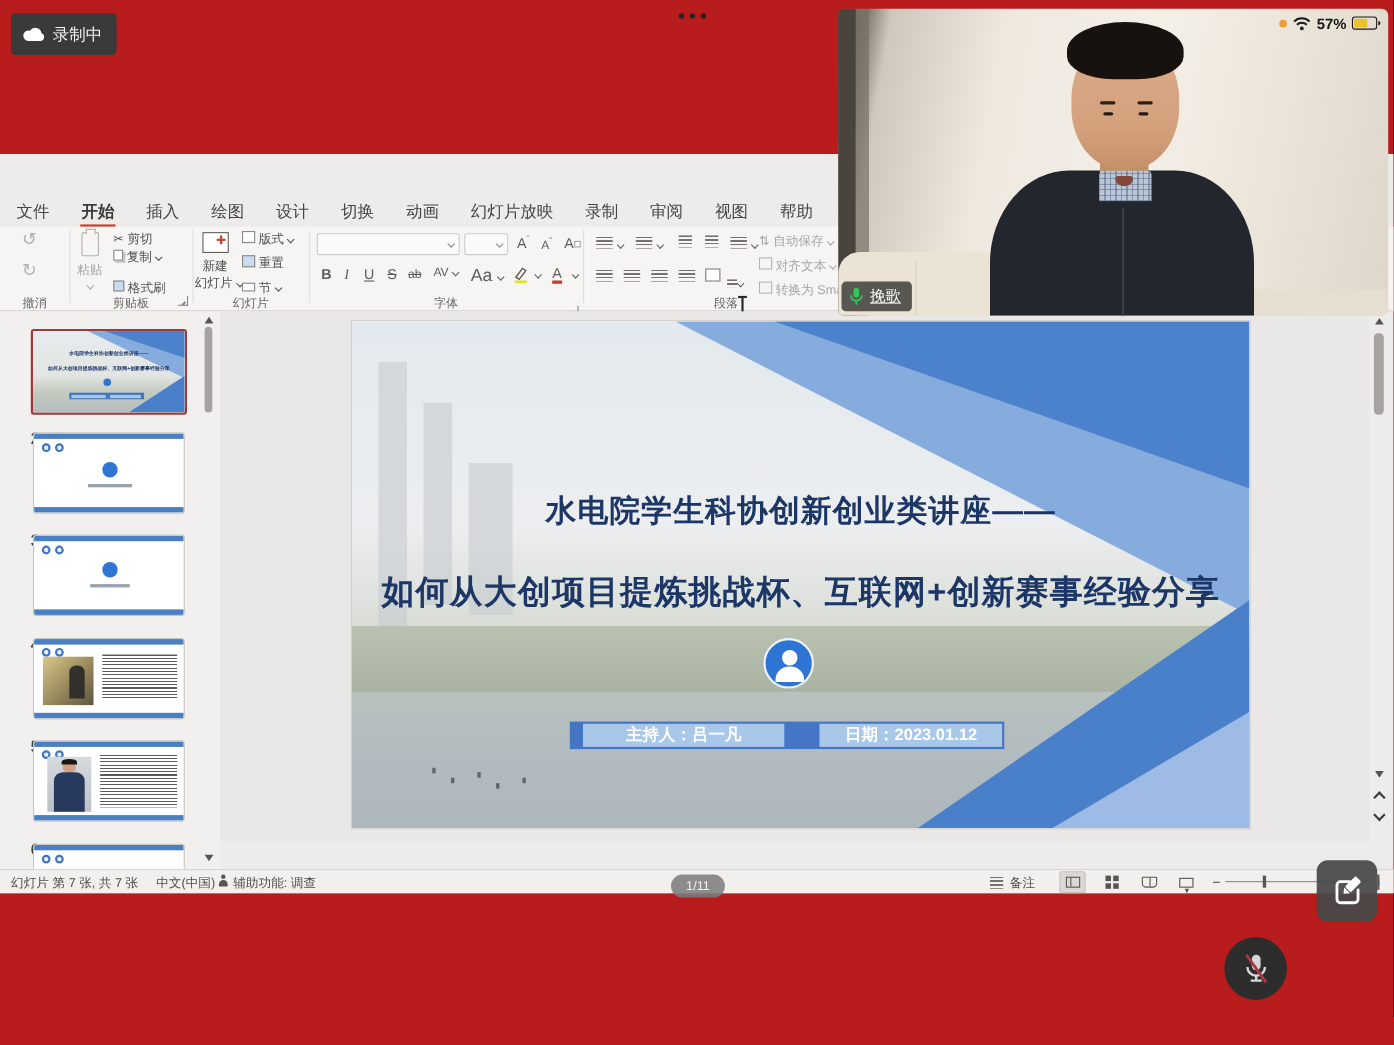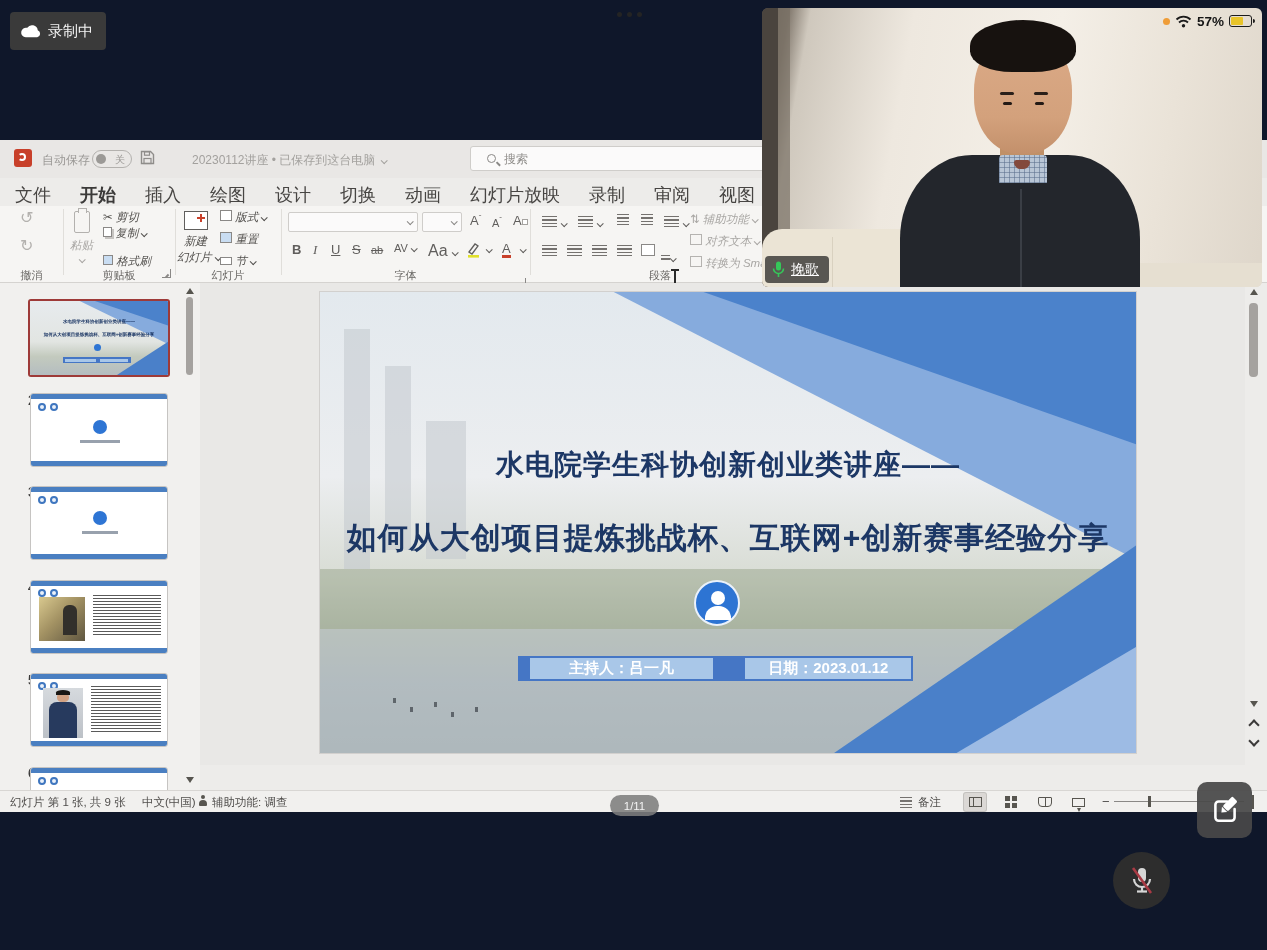--- a/index.html
+++ b/index.html
@@ -1,19 +1,19 @@
 <!DOCTYPE html>
 <html><head>
 <meta charset="utf-8">
 <style>
   * { margin:0; padding:0; box-sizing:border-box; }
   html,body { width:1267px; height:950px; background:#000; overflow:hidden;
     font-family:"Liberation Sans","DejaVu Sans",sans-serif; }
   .a { position:absolute; }
-  #root { position:relative; width:1267px; height:950px; background:#0f172a; }
+  #root { position:relative; width:1267px; height:950px; background:#b91c1c; }
 
   
   .rec-badge { left:10px; top:12px; width:96px; height:38px; background:#3a3a3a; border-radius:4px;
     display:flex; align-items:center; gap:7px; padding-left:10px; z-index:40; }
   .rec-badge span { color:#f2f2f2; font-size:15px; }
   .top-dots { left:617px; top:12px; width:30px; height:6px; z-index:5; display:flex; gap:5px; }
   .top-dots i { width:5px; height:5px; border-radius:50%; background:#242424; }
 
   
   .ppt { left:0; top:140px; width:1267px; height:672px; background:#edecea; z-index:1; }
@@ -33,30 +33,30 @@
   .doc-title .chev { margin-left:6px; }
   .searchbox { left:470px; top:6px; width:300px; height:25px; background:#fbfafa;
     border:1px solid #cfcdca; border-radius:3px; display:flex; align-items:center; padding-left:16px; gap:8px; }
   .searchbox input { border:none; outline:none; background:transparent; font-size:12px; color:#605e5c; width:220px; }
   .searchbox input::placeholder { color:#908e8b; }
   .mag { width:9px; height:9px; border:1.5px solid #8a8886; border-radius:50%; position:relative; flex:0 0 auto; }
   .mag::after { content:""; position:absolute; left:8px; top:8px; width:5px; height:1.5px; background:#8a8886; transform:rotate(45deg); }
 
   
   .tabrow { left:14px; top:40px; height:26px; display:flex; gap:27px; align-items:flex-start; }
-  .tab { font-size:18px; color:#474543; padding:3px 1px 5px; cursor:default; white-space:nowrap; }
+  .tab { font-size:15px; color:#474543; padding:3px 1px 5px; cursor:default; white-space:nowrap; }
   .tab.active { color:#3b3a39; font-weight:bold; border-bottom:3px solid #c8402a; padding-bottom:2px; }
 
   
   .ribbon { left:0; top:66px; width:1267px; height:77px; background:#f6f5f3; border-bottom:1px solid #d5d3d0; }
   .vsep { width:1px; background:#e0deda; top:3px; height:66px; }
   .grp-lbl { font-size:11px; color:#696764; top:62px; text-align:center; white-space:nowrap; }
   .chev { display:inline-block; width:5px; height:5px; border-right:1.2px solid currentColor;
     border-bottom:1.2px solid currentColor; transform:rotate(45deg) translateY(-1px); }
-  .rib-txt { font-size:11.5px; color:#53514e; white-space:nowrap;font-style:italic; }
+  .rib-txt { font-size:11.5px; color:#53514e; white-space:nowrap; }
   .gray { color:#a8a6a3 !important; }
   .ico-sq { display:inline-block; width:12px; height:11px; border:1px solid #8a8886; background:#fff; }
   .ico-sq.f { background:#c9ddf2; }
   .lines { display:inline-block; width:15px; height:11px;
     background:repeating-linear-gradient(to bottom,#75726f 0 1.3px,transparent 1.3px 3.4px); }
   .lines.sm { width:12px; }
   .undo-g { font-size:16px; color:#b3b1ae; }
   .clip-ico { width:16px; height:22px; border:1.5px solid #b3b1ae; border-radius:2px; position:relative; background:#f6f5f3; }
   .clip-ico::before { content:""; position:absolute; left:3px; top:-4px; width:7px; height:4px;
     border:1.5px solid #b3b1ae; border-bottom:none; background:#f6f5f3; }
@@ -199,40 +199,20 @@
   </div>
 
   <div class="a top-dots">
       <i></i>
       <i></i>
       <i></i>
     </div>
 
   <div class="a ppt">
 
-    <div class="a titlebar">
-      <div class="a ppt-logo">
-          <i></i>
-        </div>
-      <span class="a autosave-lbl">自动保存</span>
-      <div class="a as-toggle">
-        <i></i>
-        <b>关</b>
-      </div>
-      <svg class="a save-ico" width="15" height="15" viewBox="0 0 15 15">
-        <path d="M1.5 1.5 h9 l3 3 v9 h-12 z" fill="none" stroke="#8f8d8a" stroke-width="1.4"></path>
-        <rect x="4" y="8.5" width="7" height="5" fill="none" stroke="#8f8d8a" stroke-width="1.2"></rect>
-        <rect x="4.5" y="1.8" width="5" height="3.4" fill="none" stroke="#8f8d8a" stroke-width="1.2"></rect>
-      </svg>
-      <span class="a doc-title"><span>20230112讲座 • 已保存到这台电脑</span><i class="chev"></i></span>
-      <div class="a searchbox">
-        <i class="mag"></i>
-        <input placeholder="搜索" style="">
-      </div>
-    </div>
 
     <div class="a tabrow">
       <span class="tab">文件</span>
       <span class="tab active">开始</span>
       <span class="tab">插入</span>
       <span class="tab">绘图</span>
       <span class="tab">设计</span>
       <span class="tab">切换</span>
       <span class="tab">动画</span>
       <span class="tab">幻灯片放映</span>
@@ -304,21 +284,21 @@
       <span class="a lines sm" style="left:617px;top:8px"></span>
       <span class="a lines sm" style="left:641px;top:8px"></span>
       <span class="a" style="left:664px;top:7px"><span class="lines"></span> <i class="chev" style="color:#605e5c"></i></span>
       <span class="a lines" style="left:542px;top:39px"></span>
       <span class="a lines" style="left:567px;top:39px"></span>
       <span class="a lines" style="left:592px;top:39px"></span>
       <span class="a lines" style="left:617px;top:39px"></span>
       <span class="a ico-sq" style="left:641px;top:38px;width:14px;height:12px;background:linear-gradient(#fff,#fff),repeating-linear-gradient(90deg,#75726f 0 1px,transparent 1px 4px)"></span>
       <span class="a" style="left:661px;top:42px"><span class="lines sm" style="width:9px;height:7px"></span><i class="chev" style="color:#605e5c"></i></span>
       <div class="a ibeam" style="left:674px;top:46px"></div>
-      <span class="a rib-txt gray" style="left:690px;top:6px">⇅ <span>辅助功能</span> <i class="chev"></i></span>
+      <span class="a rib-txt gray" style="left:690px;top:6px">⇅ <span>自动保存</span> <i class="chev"></i></span>
       <span class="a rib-txt gray" style="left:690px;top:28px"><span class="ico-sq" style="border-color:#b5b3b0;background:#f6f5f3"></span> <span>对齐文本</span> <i class="chev"></i></span>
       <span class="a rib-txt gray" style="left:690px;top:50px"><span class="ico-sq" style="border-color:#b5b3b0;background:#f6f5f3"></span> <span>转换为 Sma</span></span>
       <span class="a grp-lbl" style="left:530px;width:260px">段落</span>
     </div>
 
     <div class="a thumb-panel">
       <span class="a tnum" style="left:16px;top:17px">1</span>
       <div class="thumb sel" style="top:16px">
         <div class="a" style="inset:0;background:linear-gradient(180deg,#e7ebee 0%,#e2e5e2 55%,#c3cabe 75%,#b4bdc0 100%)"></div>
         <div class="a" style="inset:0;background:#86abdd;clip-path:polygon(36% 0,100% 0,100% 58%)"></div>
@@ -425,21 +405,21 @@
     <div class="a" style="left:1246px;top:143px;width:17px;height:482px">
       <div class="sb-arrow sb-up a" style="left:4px;top:6px"></div>
       <div class="sb-thumb a" style="left:3px;top:20px;width:9px;height:74px"></div>
       <div class="sb-arrow sb-down a" style="left:4px;top:418px"></div>
       <div class="dchev up a" style="left:4px;top:438px"></div>
       <div class="dchev down a" style="left:4px;top:454px"></div>
     </div>
 
 
     <div class="a statusbar">
-      <span style="left:10px;top:4px">幻灯片 第 1 张, 共 9 张</span>
+      <span style="left:10px;top:4px">幻灯片 第 7 张, 共 7 张</span>
       <span style="left:142px;top:4px">中文(中国)</span>
       <span class="acc-ico" style="left:198px;top:4px"></span>
       <span style="left:212px;top:4px">辅助功能: 调查</span>
 
       <span class="lines sm" style="left:900px;top:6px"></span>
       <span style="left:918px;top:4px">备注</span>
       <div class="vbtn on" style="left:964px;top:2px">
           <span class="ic-normal"></span>
         </div>
       <div class="vbtn" style="left:1000px;top:2px">

